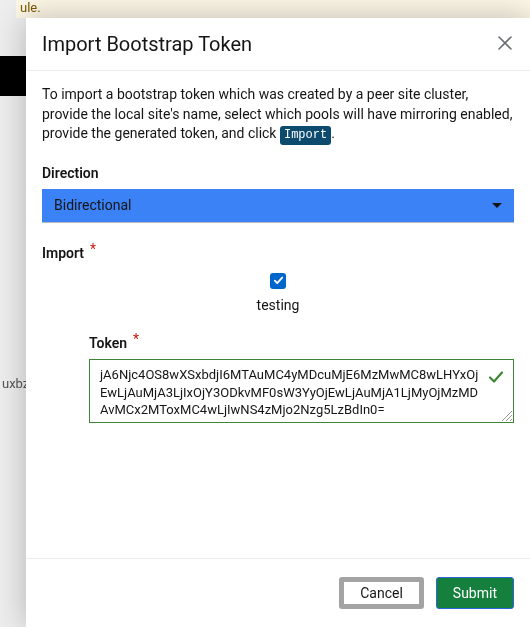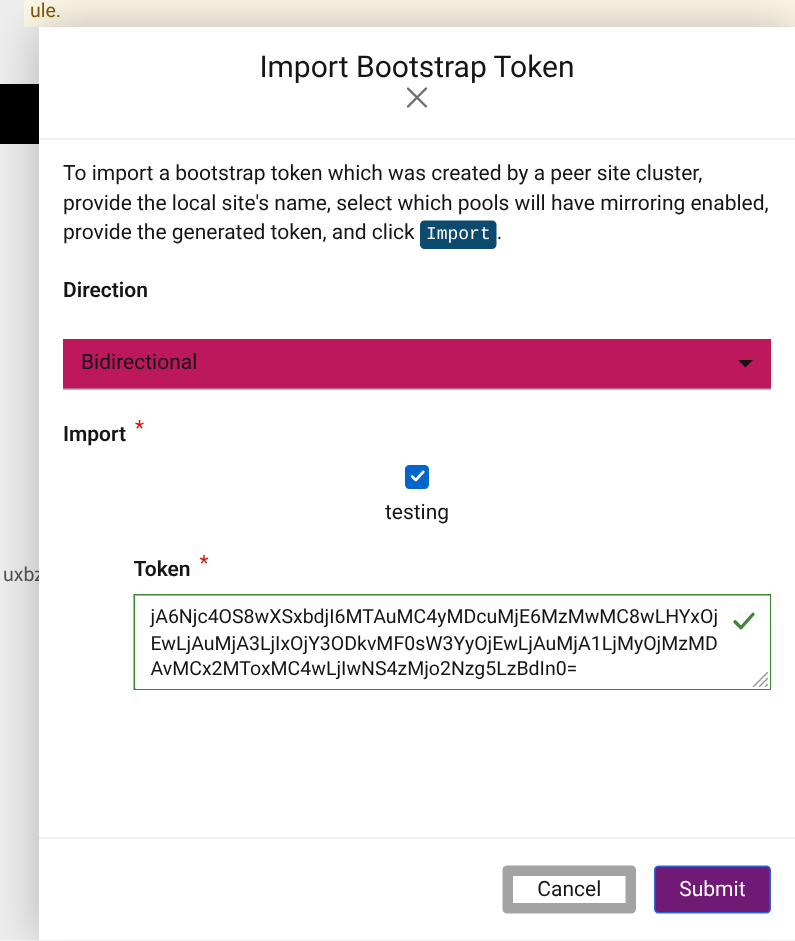--- a/index.html
+++ b/index.html
@@ -33,21 +33,20 @@
     background: #fff;
     box-shadow: 0 0 30px rgba(0,0,0,0.25);
     display: flex;
     flex-direction: column;
   }
   .modal-header {
     padding: 14px 16px 14px 16px;
     display: flex;
     align-items: center;
     justify-content: space-between;
-    flex-direction: column;
   }
   .modal-title {
     font-size: 20px;
     font-weight: 400;
     color: #151515;
   }
   .close-btn {
     cursor: pointer;
     color: #6a6e73;
     font-size: 18px;
@@ -107,30 +106,29 @@
     right: 10px;
     top: 50%;
     transform: translateY(-50%);
     color: #3e8635;
     font-size: 16px;
     pointer-events: none;
   }
   .select {
     width: 100%;
     height: 34px;
-    background: #be185d;
+    background: #3b82f6;
     border: none;
     border-bottom: 1px solid #b8bbbe;
     padding: 0 12px;
     display: flex;
     align-items: center;
     justify-content: space-between;
     cursor: pointer;
     font-size: 14px;
-    margin-top: 16px;
   }
   .caret {
     width: 0; height: 0;
     border-left: 5px solid transparent;
     border-right: 5px solid transparent;
     border-top: 5px solid #151515;
   }
   .checkbox-row {
     display: flex;
     align-items: center;
@@ -185,26 +183,26 @@
   .btn {
     height: 32px;
     padding: 0 16px;
     font-size: 14px;
     border-radius: 3px;
     cursor: pointer;
     font-family: inherit;
   }
   .btn-default {
     background: #fff;
-    border: 7px solid #a3a3a3;
+    border: 5px solid #a3a3a3;
     color: #151515;
     text-align: center;
   }
   .btn-primary {
-    background: #701a75;
+    background: #15803d;
     border: 1px solid #2b65d9;
     color: #fff;
   }
 </style>
 </head>
 <body>
 
 <div class="bg-fragment bg-yellow"><span>ule.</span></div>
 <div class="bg-black"></div>
 <div class="bg-button"></div>

